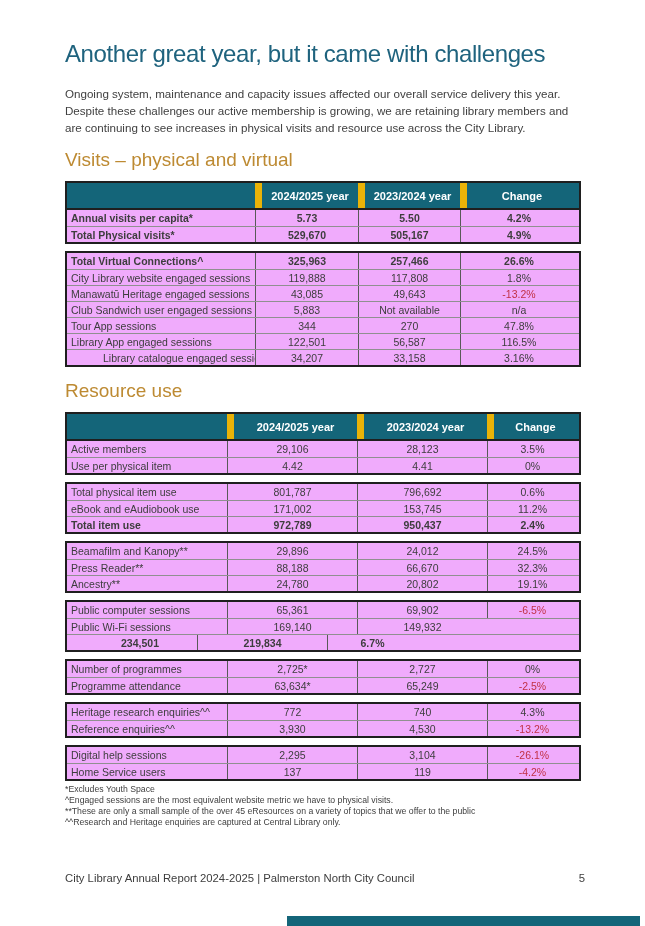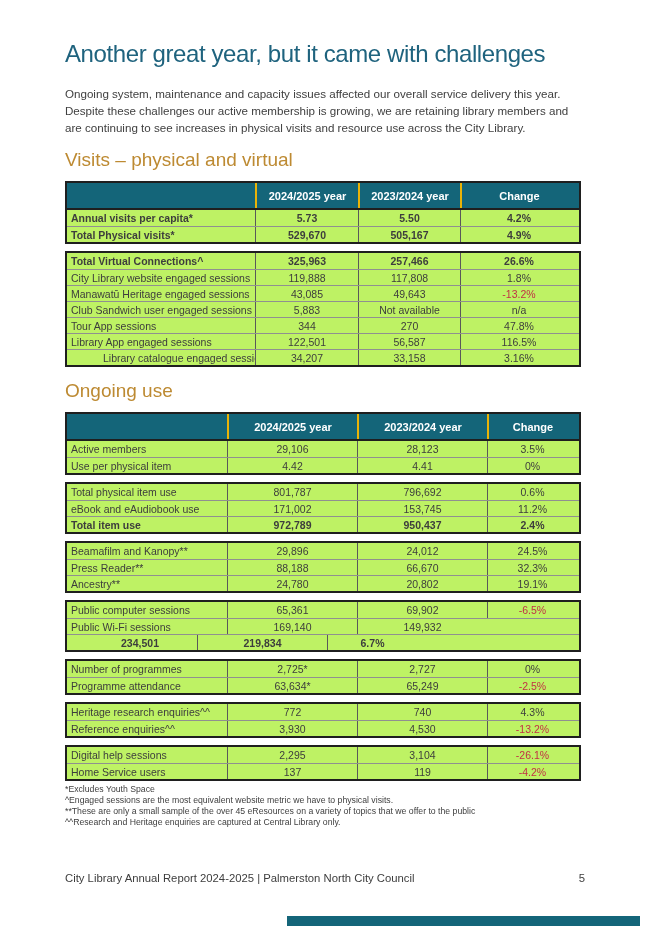--- a/index.html
+++ b/index.html
@@ -13,22 +13,22 @@
     font-family:"Liberation Sans", sans-serif;
     position:relative;overflow:hidden;
   }
   .page{padding:40px 65px 0 65px;}
   h1{font-size:24px;font-weight:400;color:var(--title);letter-spacing:-0.4px;line-height:28px;}
   .intro{margin-top:17px;width:522px;font-size:11.6px;line-height:17px;color:#404040;}
   .section-heading{margin-top:13px;margin-bottom:10px;font-size:19px;font-weight:400;color:var(--gold);line-height:22px;}
   .dtable{width:516px;}
   .thead{display:flex;background:var(--teal);border:2px solid var(--bdark);border-bottom:0;height:27px;}
   .thead .cell{color:#ffffff;font-weight:700;font-size:11px;display:flex;align-items:center;justify-content:center;height:100%;}
-  .thead .cell + .cell{border-left:2px solid #eab308;}
-  .tgroup{border:2px solid var(--bdark);background:#bef264;}
+  .thead .cell + .cell{border-left:7px solid #eab308;}
+  .tgroup{border:2px solid var(--bdark);background:#f0abfc;}
   .tgroup + .tgroup{margin-top:7px;}
   .trow{display:flex;height:16px;font-size:10.5px;line-height:14px;}
   .trow + .trow{border-top:1px solid var(--blight);}
   .trow .cell{display:flex;align-items:center;overflow:hidden;white-space:nowrap;}
   .trow .cell.label{padding-left:4px;}
   .trow .cell.val{justify-content:center;}
   .trow .cell + .cell{border-left:1px solid var(--bmid);}
   .trow.bold{font-weight:700;}
   .neg{color:var(--neg);}
   .footnotes{margin-top:3px;}
@@ -110,21 +110,21 @@
             <div class="cell val" style="width: 117px;">116.5%</div>
           </div>
           <div class="trow">
             <div class="cell label" style="width: 188px; padding-left: 36px;">Library catalogue engaged sessions</div>
             <div class="cell val" style="width: 103px;">34,207</div>
             <div class="cell val" style="width: 102px;">33,158</div>
             <div class="cell val" style="width: 117px;">3.16%</div>
           </div>
         </div>
       </div>
-      <div class="section-heading">Ongoing use</div>
+      <div class="section-heading">Resource use</div>
       <div class="dtable">
         <div class="thead">
           <div class="cell" style="width: 160px;"></div>
           <div class="cell" style="width: 130px;">2024/2025 year</div>
           <div class="cell" style="width: 130px;">2023/2024 year</div>
           <div class="cell" style="width: 90px;">Change</div>
         </div>
         <div class="tgroup">
           <div class="trow">
             <div class="cell label" style="width: 160px;">Active members</div>

